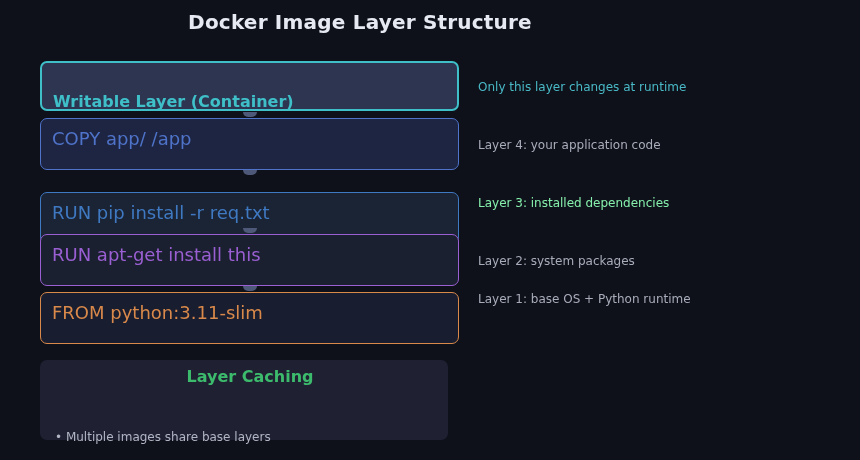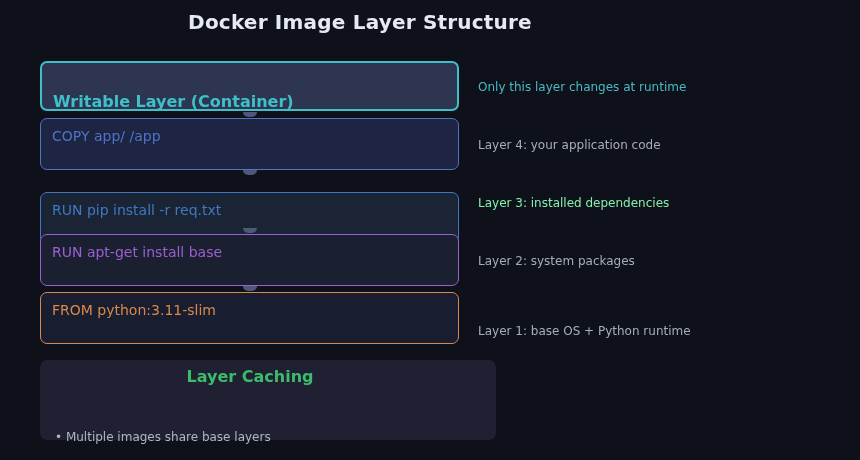--- a/index.html
+++ b/index.html
@@ -13,33 +13,33 @@
       position: absolute; left: 0; top: 10px; width: 720px;
       text-align: center; color: #e6e9f2;
       font-size: 20px; font-weight: bold; letter-spacing: 0.2px;
     }
     .layer {
       position: absolute; left: 40px; width: 419px; height: 50px;
       border-radius: 7px; box-sizing: border-box;
       border: 1px solid;
     }
     .layer .label {
-      position: absolute; left: 11px; top: 9px; font-size: 14px;
+      position: absolute; left: 11px; top: 9px; font-size: 18px;
     }
     .layer.top { border-width: 2px; }
     .layer.top .label { font-weight: bold; font-size: 16px; left: 11px; top: 9px; margin-top: 20px; }
     .connector {
       position: absolute; left: 243px; width: 14px; height: 5px;
       background: #4e5878; border-radius: 0 0 7px 7px;
     }
     .note {
       position: absolute; left: 478px; font-size: 12px;
     }
     .cache {
-      position: absolute; left: 40px; top: 360px; width: 456px; height: 80px;
+      position: absolute; left: 40px; top: 360px; width: 408px; height: 80px;
       background: #1f2133; border-radius: 7px;
     }
     .cache .heading {
       position: absolute; left: 0; width: 420px; top: 7px; text-align: center;
       font-size: 16px; font-weight: bold;
     }
     .cache .item {
       position: absolute; left: 15px; font-size: 12px; color: #b2b6c4;
     }
   </style>
@@ -55,30 +55,30 @@
   <div class="connector" style="top:112px;"></div>
   <div class="layer" style="top: 118px; height: 52px; border-color: rgb(79, 115, 201); background: rgb(29, 37, 67);">
     <span class="label" style="color: rgb(79, 115, 201);">COPY app/ /app</span>
   </div>
   <div class="connector" style="top:170px;"></div>
   <div class="layer" style="top: 168px; height: 52px; border-color: rgb(63, 121, 194); background: rgb(27, 36, 53); margin-top: 24px;">
     <span class="label" style="color: rgb(63, 121, 194);">RUN pip install -r req.txt</span>
   </div>
   <div class="connector" style="top:228px;"></div>
   <div class="layer" style="top: 234px; height: 52px; border-color: rgb(154, 95, 210); background: rgb(27, 32, 48);">
-    <span class="label" style="color: rgb(154, 95, 210);">RUN apt-get install base</span>
+    <span class="label" style="color: rgb(154, 95, 210);">RUN apt-get install this</span>
   </div>
   <div class="connector" style="top:286px;"></div>
   <div class="layer" style="top: 292px; height: 52px; border-color: rgb(217, 137, 74); background: rgb(25, 29, 48);">
     <span class="label" style="color: rgb(217, 137, 74);">FROM python:3.11-slim</span>
   </div>
 </div>
 
 <div class="note" style="top: 80px; color: rgb(73, 185, 198);">Only this layer changes at runtime</div>
 <div class="note" style="top: 138px; color: rgb(169, 173, 186);">Layer 4: your application code</div>
 <div class="note" style="top: 196px; color: #86efac;">Layer 3: installed dependencies</div>
 <div class="note" style="top: 254px; color: rgb(169, 173, 186);">Layer 2: system packages</div>
-<div class="note" style="top: 324px; color: rgb(169, 173, 186);">Layer 1: base OS + Python runtime</div>
+<div class="note" style="top: 292px; color: rgb(169, 173, 186);">Layer 1: base OS + Python runtime</div>
 
 <div class="cache">
   <div class="heading" style="color: rgb(61, 187, 109);">Layer Caching</div>
   <div class="item" style="top:70px;">• Multiple images share base layers</div>
 </div>
 
 </body></html>

